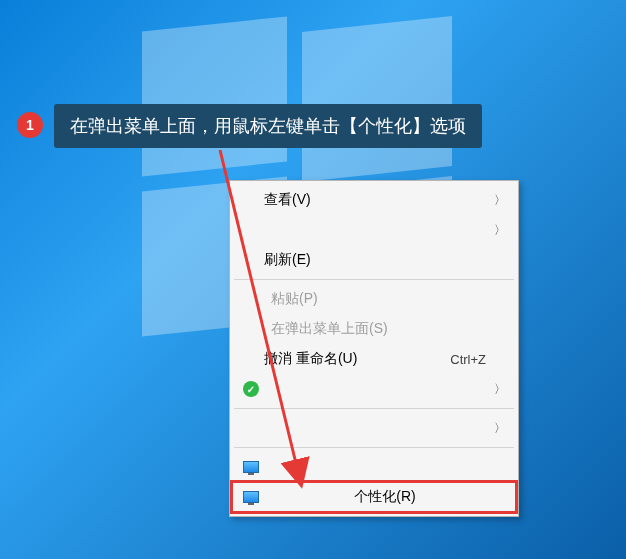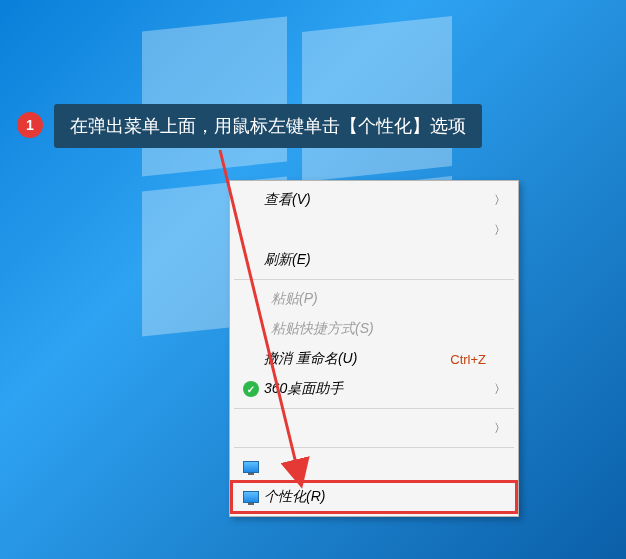--- a/index.html
+++ b/index.html
@@ -94,24 +94,23 @@
   .ctxmenu .item .icon-slot {
     width: 26px;
     display: flex;
     align-items: center;
     justify-content: center;
     flex-shrink: 0;
   }
   .ctxmenu .item .label {
     flex: 1;
     white-space: nowrap;
-    font-style: italic;
   }
   .ctxmenu .item .shortcut {
-    color: #c2410c;
+    color: #404040;
     font-size: 13px;
     padding-right: 20px;
   }
   .ctxmenu .item .chevron {
     position: absolute;
     right: 10px;
     top: 50%;
     transform: translateY(-50%);
     font-size: 12px;
     color: #333;
@@ -119,20 +118,21 @@
   .ctxmenu .item.disabled .label { color: #9e9e9e; margin-left: 7px; }
   .ctxmenu hr {
     border: none;
     border-top: 1px solid #d4d4d4;
     margin: 4px 2px;
   }
   .ctxmenu .item.highlighted {
     outline: 3px solid #e53935;
     outline-offset: -1px;
     z-index: 2;
+    text-align: center;
   }
 
   
   .ic-monitor {
     width: 16px; height: 12px;
     border: 1px solid #1e6aa8;
     background: linear-gradient(#5ec0ff,#1e88e5);
     position: relative;
   }
   .ic-monitor::after {
@@ -192,32 +192,31 @@
       <span class="icon-slot"></span>
       <span class="label">刷新(E)</span>
     </div>
     <hr>
     <div class="item disabled">
       <span class="icon-slot"></span>
       <span class="label">粘贴(P)</span>
     </div>
     <div class="item disabled">
       <span class="icon-slot"></span>
-      <span class="label">粘贴快捷方式(S)</span>
+      <span class="label">在弹出菜单上面(S)</span>
     </div>
     <div class="item">
       <span class="icon-slot"></span>
       <span class="label">撤消 重命名(U)</span>
       <span class="shortcut">Ctrl+Z</span>
     </div>
     <div class="item">
       <span class="icon-slot">
           <span class="ic-360">✓</span>
         </span>
-      <span class="label">360桌面助手</span>
       <span class="chevron">〉</span>
     </div>
     <hr>
     <div class="item">
       <span class="icon-slot"></span>
       <span class="chevron">〉</span>
     </div>
     <hr>
     <div class="item">
       <span class="icon-slot">

